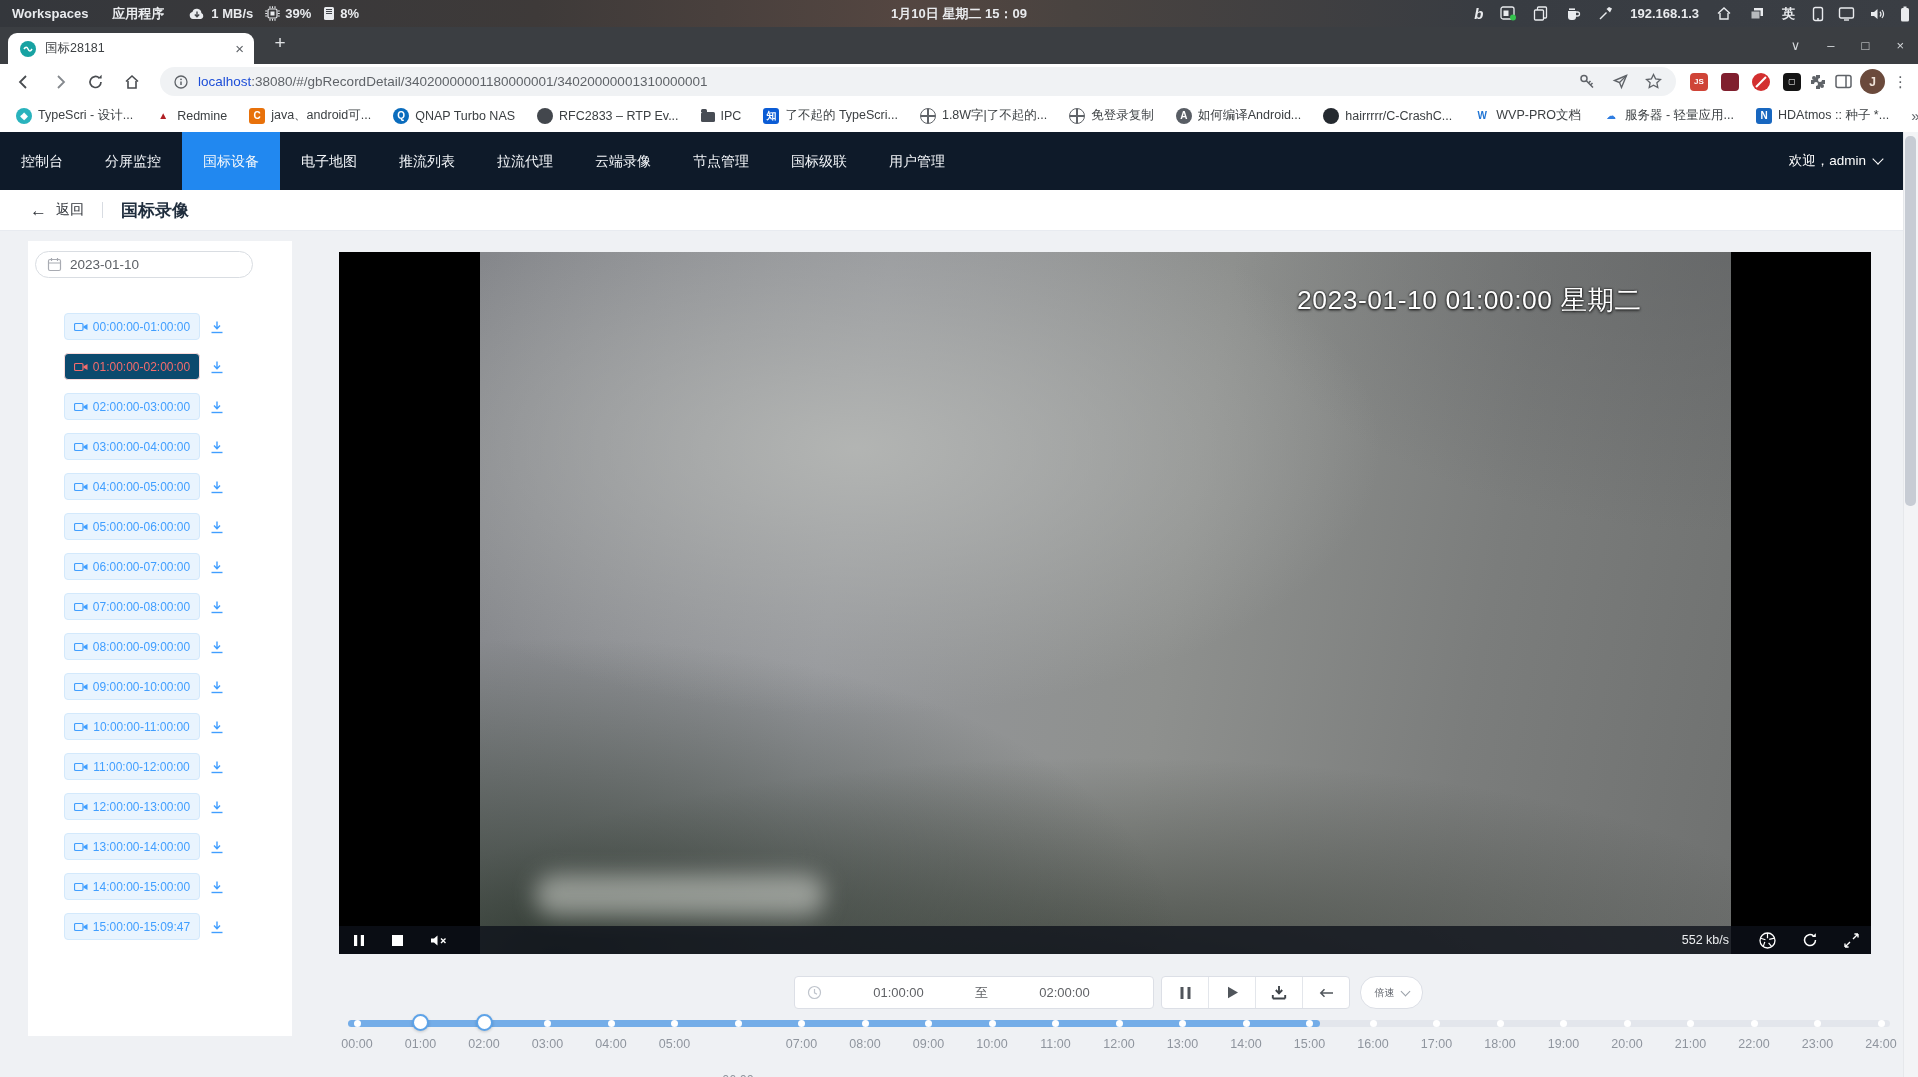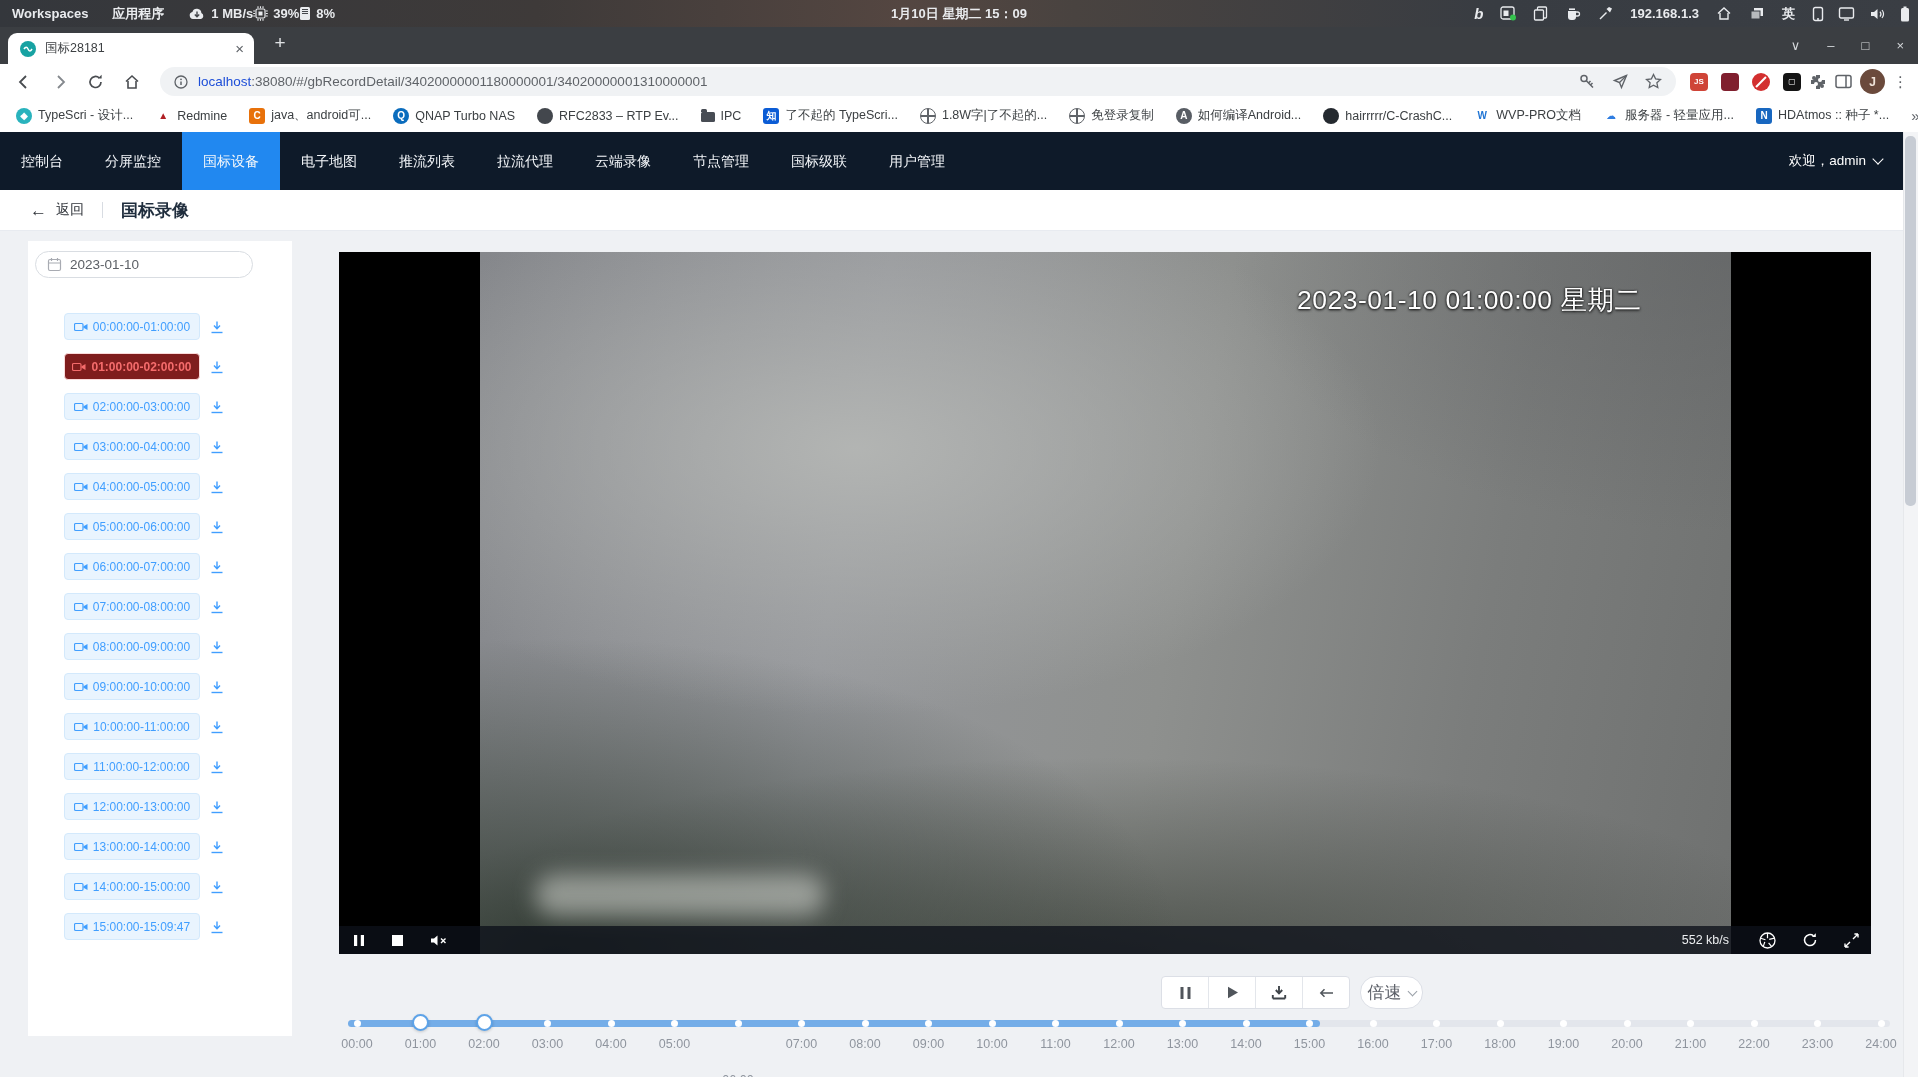--- a/index.html
+++ b/index.html
@@ -6,21 +6,21 @@
   .screen{position:relative;width:1918px;height:1077px;background:#eff1f4;overflow:hidden;
           font-family:"Liberation Sans","DejaVu Sans",sans-serif;}
   .abs{position:absolute;}
   svg{display:block;}
 
   
   .sysbar{left:0;top:0;width:1918px;height:27px;
     background:linear-gradient(90deg,#34373c 0%,#3e3a39 28%,#544641 47%,#494340 56%,#383c42 78%,#3a3e44 100%);
     display:flex;align-items:center;color:#e9ebee;font-size:13px;font-weight:bold;}
   .sys-left{display:flex;align-items:center;gap:24px;padding-left:12px;}
-  .sys-stats{display:flex;align-items:center;gap:0;}
+  .sys-stats{display:flex;align-items:center;gap:12px;}
   .stat{display:flex;align-items:center;gap:5px;}
   .sys-clock{position:absolute;left:50%;transform:translateX(-50%);top:0;line-height:27px;}
   .sys-right{margin-left:auto;display:flex;align-items:center;gap:17px;padding-right:8px;}
   .ticon{display:inline-flex;align-items:center;justify-content:center;}
   .bing-b{font-size:15px;font-weight:bold;color:#e9ebee;font-style:italic;}
 
   
   .tabstrip{left:0;top:27px;width:1918px;height:37px;background:#3b3e42;}
   .tab{position:absolute;left:8px;top:6px;width:246px;height:31px;background:#fff;border-radius:9px 9px 0 0;
        display:flex;align-items:center;padding:0 10px 0 12px;box-sizing:border-box;}
@@ -85,21 +85,21 @@
 
   
   .sidepanel{left:28px;top:241px;width:264px;height:795px;background:#fff;}
   .dateinput{left:35px;top:251px;width:218px;height:27px;border:1px solid #d9dde2;border-radius:14px;
        background:#fff;display:flex;align-items:center;padding-left:11px;gap:8px;box-sizing:border-box;
        font-size:13.5px;color:#5c6066;}
   .rec-row{position:absolute;left:64px;width:164px;height:29px;}
   .rec-pill{position:absolute;left:0;top:0;width:136px;height:27px;border-radius:4px;background:#e9f4fe;
        border:1px solid #d3e9fc;color:#409eff;font-size:12px;display:flex;align-items:center;
        justify-content:center;gap:5px;box-sizing:border-box;cursor:pointer;font-family:inherit;}
-  .rec-pill.active{background:#7f1d1d;border-color:#fbdbdb;color:#f56c6c;font-weight:bold;}
+  .rec-pill.active{background:#0c4a6e;border-color:#fbdbdb;color:#f56c6c;}
   .rec-dl{position:absolute;left:142px;top:3px;width:22px;height:22px;color:#409eff;display:flex;
        align-items:center;justify-content:center;background:none;border:none;cursor:pointer;padding:0;}
 
   
   .player{left:339px;top:252px;width:1532px;height:702px;background:#000;overflow:hidden;}
   .video{position:absolute;left:141px;top:0;width:1251px;height:702px;
      background:
        radial-gradient(42% 38% at 30% 28%, rgba(180,182,180,.95), rgba(180,182,180,0) 100%),
        radial-gradient(50% 45% at 6% 100%, rgba(44,54,45,.9), rgba(44,54,45,0) 100%),
        radial-gradient(60% 32% at 50% 104%, rgba(54,60,52,.8), rgba(54,60,52,0) 100%),
@@ -121,21 +121,21 @@
        border-radius:4px;display:flex;align-items:center;box-sizing:border-box;padding:0 12px;
        font-size:13px;color:#606266;}
   .rb-time{flex:1;text-align:center;}
   .rb-sep{color:#606266;}
   .btngroup{left:1161px;top:976px;width:189px;height:33px;background:#fff;border:1px solid #dcdfe6;
        border-radius:4px;display:flex;box-sizing:border-box;overflow:hidden;}
   .btngroup button{flex:1;border:none;background:none;border-right:1px solid #e3e6eb;display:flex;
        align-items:center;justify-content:center;cursor:pointer;padding:0;}
   .btngroup button:last-child{border-right:none;}
   .speedbtn{left:1360px;top:976px;width:63px;height:33px;background:#fff;border:1px solid #dcdfe6;
-       border-radius:16px;display:flex;align-items:center;justify-content:center;gap:7px;font-size:17px;
+       border-radius:16px;display:flex;align-items:center;justify-content:center;gap:7px;font-size:10px;
        color:#5a5e66;box-sizing:border-box;cursor:pointer;font-family:inherit;}
   .chev-gray{width:6px;height:6px;border-right:1.5px solid #9aa0a8;border-bottom:1.5px solid #9aa0a8;
        transform:rotate(45deg);margin-top:-3px;}
 
   
   .timeline{left:340px;top:1012px;width:1570px;height:52px;}
   .tl-rail{position:absolute;left:8px;top:8px;width:1542px;height:7px;border-radius:3.5px;background:#e3e6ec;
        cursor:pointer;}
   .tl-progress{position:absolute;left:8px;top:8px;height:7px;border-radius:3.5px;background:#74ade8;}
   .tl-dot{position:absolute;width:7px;height:7px;border-radius:50%;background:#fff;top:8px;}
@@ -771,20 +771,31 @@
           </button>
         <button class="vbtn">
             <svg width="15" height="15" viewBox="0 0 15 15" xmlns="http://www.w3.org/2000/svg">
               <path d="M9 6L14 1M14 1h-3.6M14 1v3.6M6 9L1 14M1 14h3.6M1 14v-3.6" stroke="#fff" stroke-width="1.4" fill="none"></path>
             </svg>
           </button>
       </div>
     </div>
   </div>
 
+  <div class="abs rangebox">
+    <span class="ticon">
+        <svg width="15" height="15" viewBox="0 0 15 15" xmlns="http://www.w3.org/2000/svg">
+          <circle cx="7.5" cy="7.5" r="6" fill="none" stroke="#bfc4cc" stroke-width="1.2"></circle>
+          <path d="M7.5 4v3.8l2.5 1.5" fill="none" stroke="#bfc4cc" stroke-width="1.2"></path>
+        </svg>
+      </span>
+    <span class="rb-time">01:00:00</span>
+    <span class="rb-sep">至</span>
+    <span class="rb-time">02:00:00</span>
+  </div>
   <div class="abs btngroup">
     <button>
         <svg width="13" height="14" viewBox="0 0 13 14" xmlns="http://www.w3.org/2000/svg">
           <rect x="1.5" y="1" width="3" height="12" fill="#50555b"></rect>
           <rect x="8.5" y="1" width="3" height="12" fill="#50555b"></rect>
         </svg>
       </button>
     <button>
         <svg width="13" height="13" viewBox="0 0 13 13" xmlns="http://www.w3.org/2000/svg">
           <path d="M2 .8l10 5.7L2 12.2z" fill="#50555b"></path>

